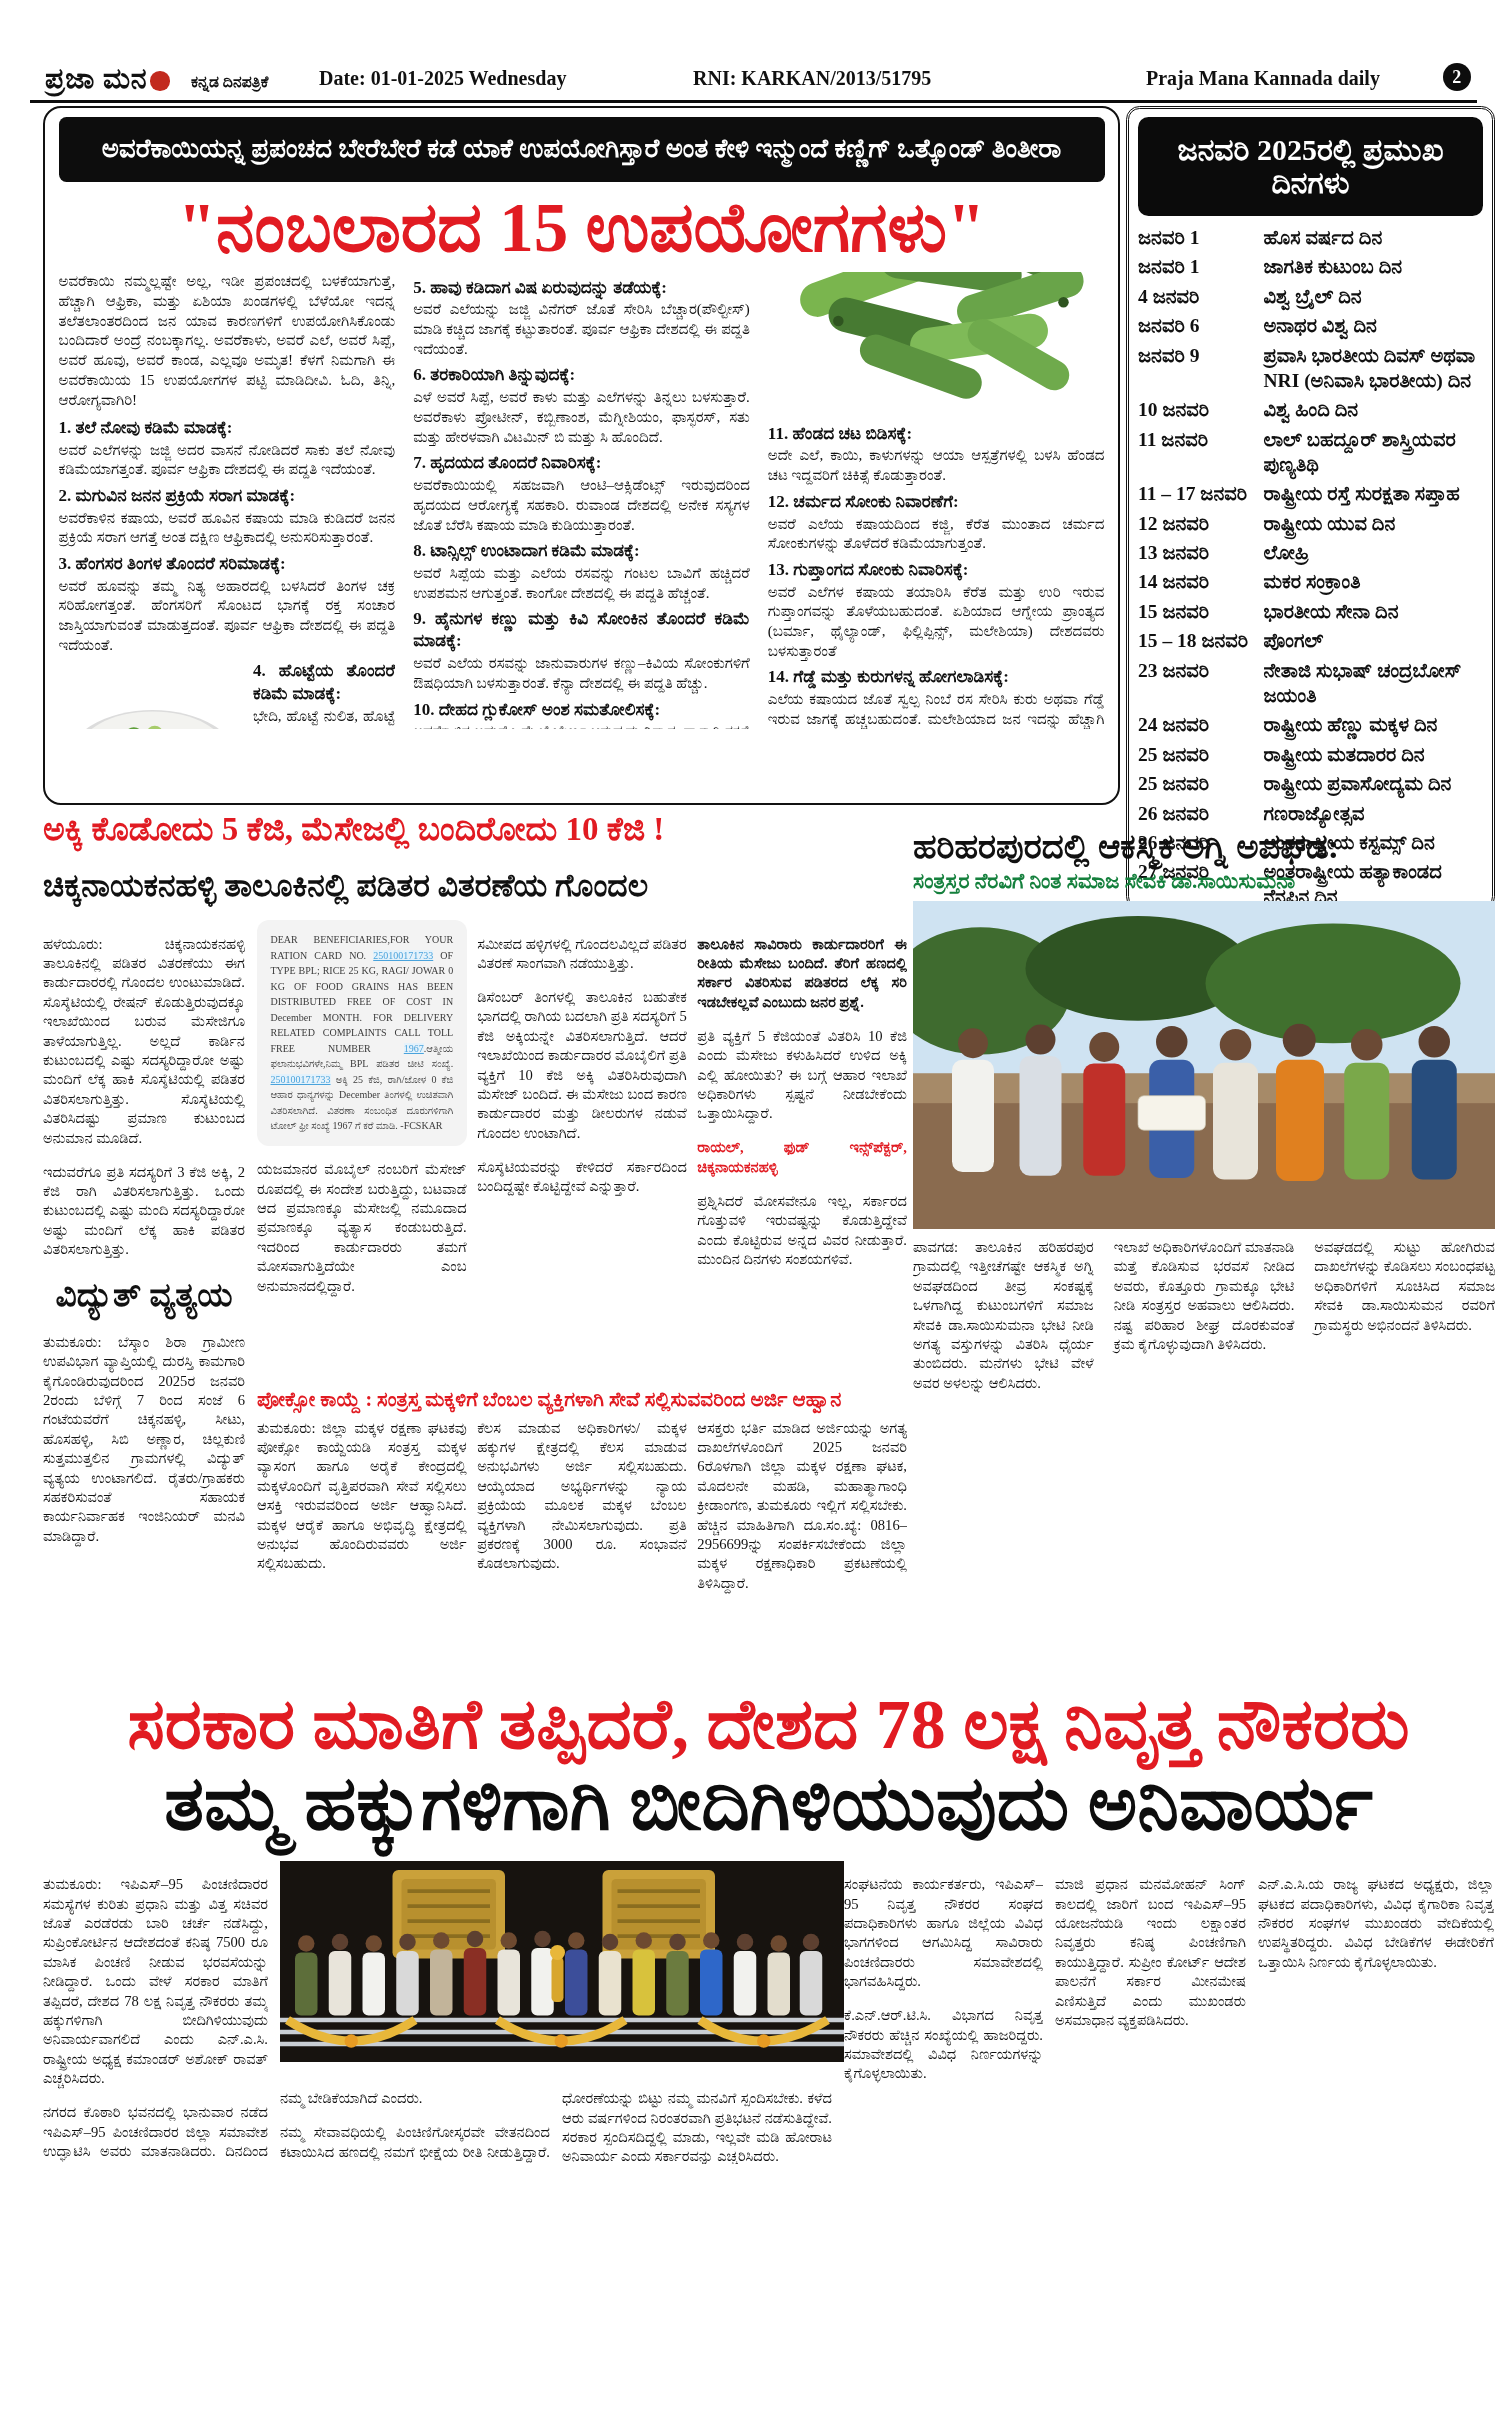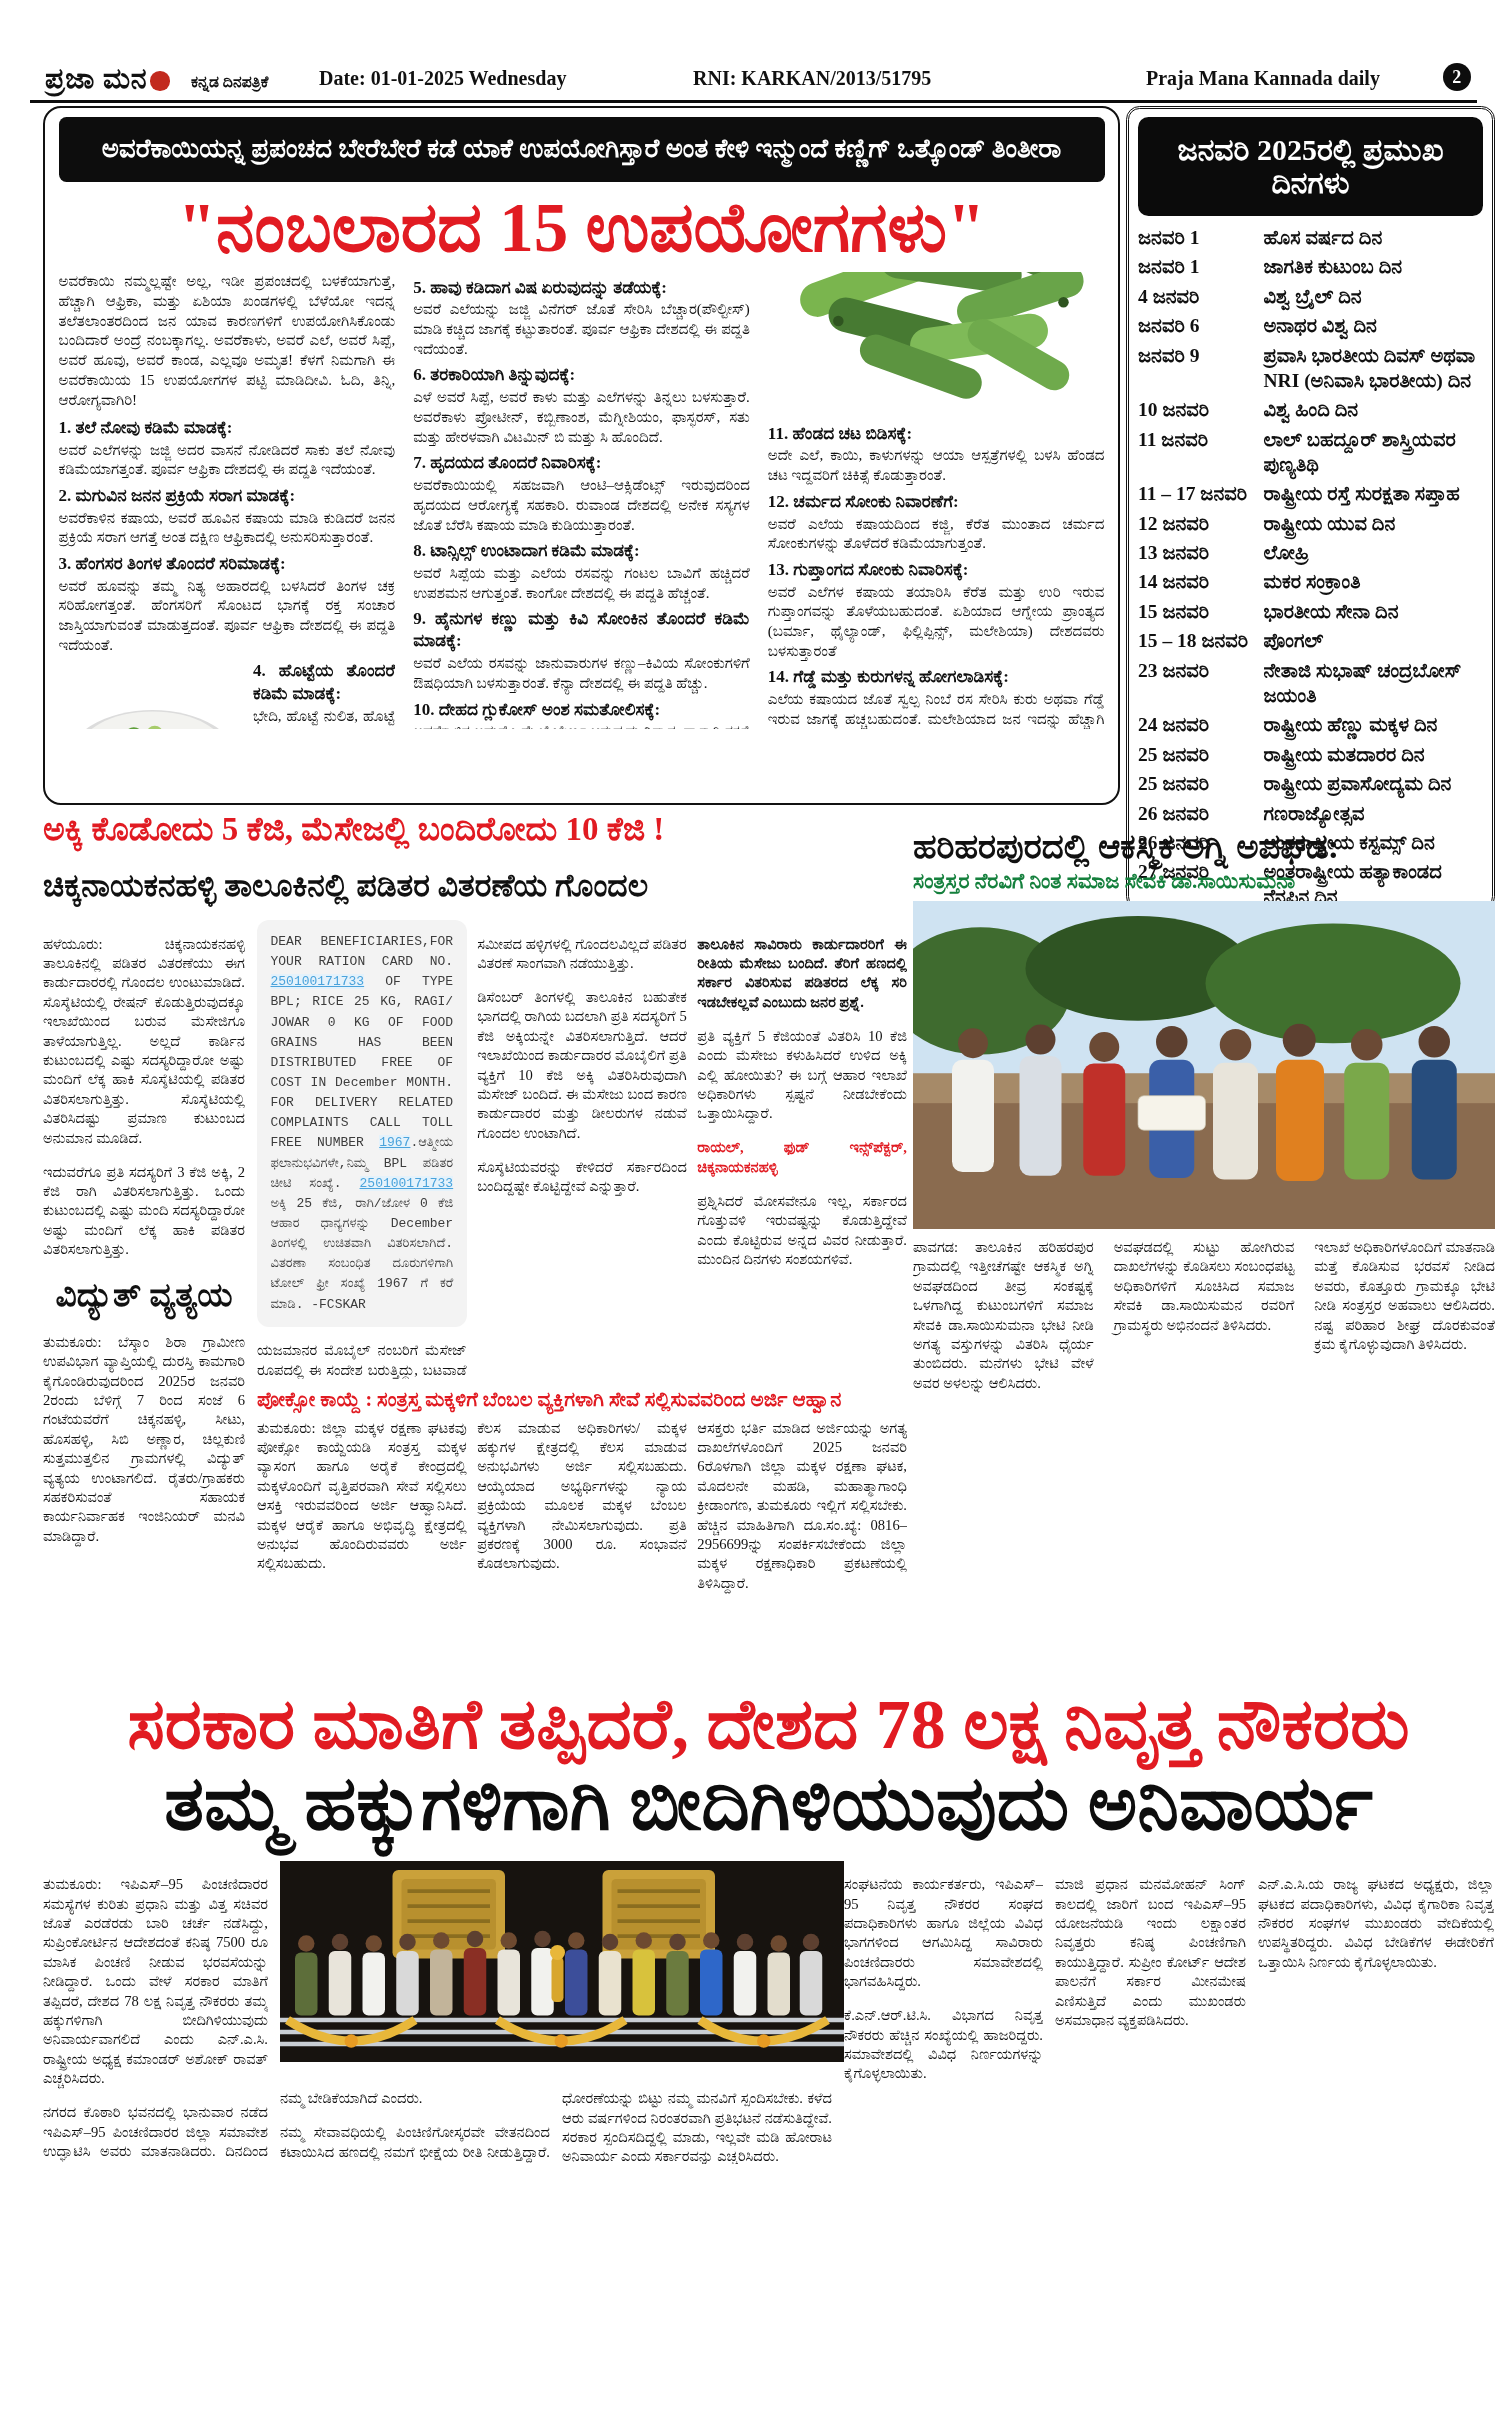--- a/index.html
+++ b/index.html
@@ -42,22 +42,22 @@
   .ration-head{position:absolute;left:43px;top:812px;width:866px;color:#e11b22;font-weight:bold;font-size:33px;line-height:1.05;}
   .ration-sub{position:absolute;left:43px;top:868px;width:866px;font-weight:bold;font-size:31.5px;}
   .ration-cols{position:absolute;left:43px;top:920px;width:864px;height:901px;display:grid;
                grid-template-columns:202px 1fr;gap:12px;overflow:hidden;}
   .r-colA{font-size:14.6px;line-height:1.33;text-align:justify;overflow:hidden;}
   .power-title{font-size:33px;font-weight:bold;text-align:center;margin:10.5px 0 6px 0;}
   .r-right{display:flex;flex-direction:column;overflow:hidden;}
   .r-row1{display:grid;grid-template-columns:1fr 1fr 1fr;gap:10.5px;height:459px;overflow:hidden;}
   .r-row2{display:grid;grid-template-columns:1fr 1fr 1fr;gap:10.5px;flex:1;overflow:hidden;}
   .r-col{font-size:14.6px;line-height:1.33;text-align:justify;overflow:hidden;}
-  .sms-box{background:#f3f3f3;border-radius:12px;padding:12px 13.5px;font-family:Liberation Mono, monospace;
-           font-size:13px;line-height:1.55;color:#3c3c3c;margin-bottom:7.5px;}
+  .sms-box{background:#f3f3f3;border-radius:12px;padding:12px 13.5px;font-family:Liberation Serif, serif;
+           font-size:10px;line-height:1.55;color:#3c3c3c;margin-bottom:7.5px;}
   .sms-link{color:#4aa3dc;text-decoration:underline;background:#e4f2fb;}
   .pocso-head{color:#e11b22;font-weight:bold;font-size:20px;line-height:1.15;margin:9px 0 7.5px 0;}
   .bold-lead{font-weight:bold;}
   .red-byline{color:#e11b22;font-weight:bold;margin:4.5px 0;}
   
   .fire-block{position:absolute;left:913px;top:828px;width:582px;height:994px;overflow:hidden;}
   .fire-head{font-size:34px;font-weight:bold;line-height:1.1;}
   .fire-sub{color:#15803d;font-weight:bold;font-size:21px;line-height:1.15;margin-top:4px;}
   .fire-photo{width:100%;height:328px;margin-top:7.5px;background:#cfd8ce;}
   .fire-cols{display:grid;grid-template-columns:1fr 1fr 1fr;gap:20px;margin-top:9px;height:525px;
@@ -396,22 +396,22 @@
           <circle cx="605" cy="192" r="21" fill="#6b4a35"></circle>
             <rect x="575" y="216" width="60" height="156" rx="15" fill="#7aa84a"></rect>
           <circle cx="695" cy="188" r="21" fill="#5d4030"></circle>
             <rect x="665" y="212" width="60" height="160" rx="15" fill="#274d7d"></rect>
           <rect x="300" y="260" width="90" height="46" rx="8" fill="#f6f3ea" stroke="#c9c2ae"></rect>
         </g>
       </svg>
     </div>
     <div class="fire-cols">
       <div>ಪಾವಗಡ: ತಾಲೂಕಿನ ಹರಿಹರಪುರ ಗ್ರಾಮದಲ್ಲಿ ಇತ್ತೀಚೆಗಷ್ಟೇ ಆಕಸ್ಮಿಕ ಅಗ್ನಿ ಅವಘಡದಿಂದ ತೀವ್ರ ಸಂಕಷ್ಟಕ್ಕೆ ಒಳಗಾಗಿದ್ದ ಕುಟುಂಬಗಳಿಗೆ ಸಮಾಜ ಸೇವಕಿ ಡಾ.ಸಾಯಿಸುಮನಾ ಭೇಟಿ ನೀಡಿ ಅಗತ್ಯ ವಸ್ತುಗಳನ್ನು ವಿತರಿಸಿ ಧೈರ್ಯ ತುಂಬಿದರು. ಮನೆಗಳು ಭೇಟಿ ವೇಳೆ ಅವರ ಅಳಲನ್ನು ಆಲಿಸಿದರು.</div>
+      <div>ಇಲಾಖೆ ಅಧಿಕಾರಿಗಳೊಂದಿಗೆ ಮಾತನಾಡಿ ಮತ್ತೆ ಕೊಡಿಸುವ ಭರವಸೆ ನೀಡಿದ ಅವರು, ಕೊತ್ತೂರು ಗ್ರಾಮಕ್ಕೂ ಭೇಟಿ ನೀಡಿ ಸಂತ್ರಸ್ತರ ಅಹವಾಲು ಆಲಿಸಿದರು. ನಷ್ಟ ಪರಿಹಾರ ಶೀಘ್ರ ದೊರಕುವಂತೆ ಕ್ರಮ ಕೈಗೊಳ್ಳುವುದಾಗಿ ತಿಳಿಸಿದರು.</div>
       <div>ಅವಘಡದಲ್ಲಿ ಸುಟ್ಟು ಹೋಗಿರುವ ದಾಖಲೆಗಳನ್ನು ಕೊಡಿಸಲು ಸಂಬಂಧಪಟ್ಟ ಅಧಿಕಾರಿಗಳಿಗೆ ಸೂಚಿಸಿದ ಸಮಾಜ ಸೇವಕಿ ಡಾ.ಸಾಯಿಸುಮನ ರವರಿಗೆ ಗ್ರಾಮಸ್ಥರು ಅಭಿನಂದನೆ ತಿಳಿಸಿದರು.</div>
-      <div>ಇಲಾಖೆ ಅಧಿಕಾರಿಗಳೊಂದಿಗೆ ಮಾತನಾಡಿ ಮತ್ತೆ ಕೊಡಿಸುವ ಭರವಸೆ ನೀಡಿದ ಅವರು, ಕೊತ್ತೂರು ಗ್ರಾಮಕ್ಕೂ ಭೇಟಿ ನೀಡಿ ಸಂತ್ರಸ್ತರ ಅಹವಾಲು ಆಲಿಸಿದರು. ನಷ್ಟ ಪರಿಹಾರ ಶೀಘ್ರ ದೊರಕುವಂತೆ ಕ್ರಮ ಕೈಗೊಳ್ಳುವುದಾಗಿ ತಿಳಿಸಿದರು.</div>
     </div>
   </div>
 
   <div class="bottom-block">
     <div class="b-head-red">ಸರಕಾರ ಮಾತಿಗೆ ತಪ್ಪಿದರೆ, ದೇಶದ 78 ಲಕ್ಷ ನಿವೃತ್ತ ನೌಕರರು</div>
     <div class="b-head-black">ತಮ್ಮ ಹಕ್ಕುಗಳಿಗಾಗಿ ಬೀದಿಗಿಳಿಯುವುದು ಅನಿವಾರ್ಯ</div>
     <div class="b-cols">
       <div class="stage-photo">
         <svg viewBox="0 0 752 268" preserveAspectRatio="none">
           <rect width="752" height="268" fill="#17130f"></rect>

